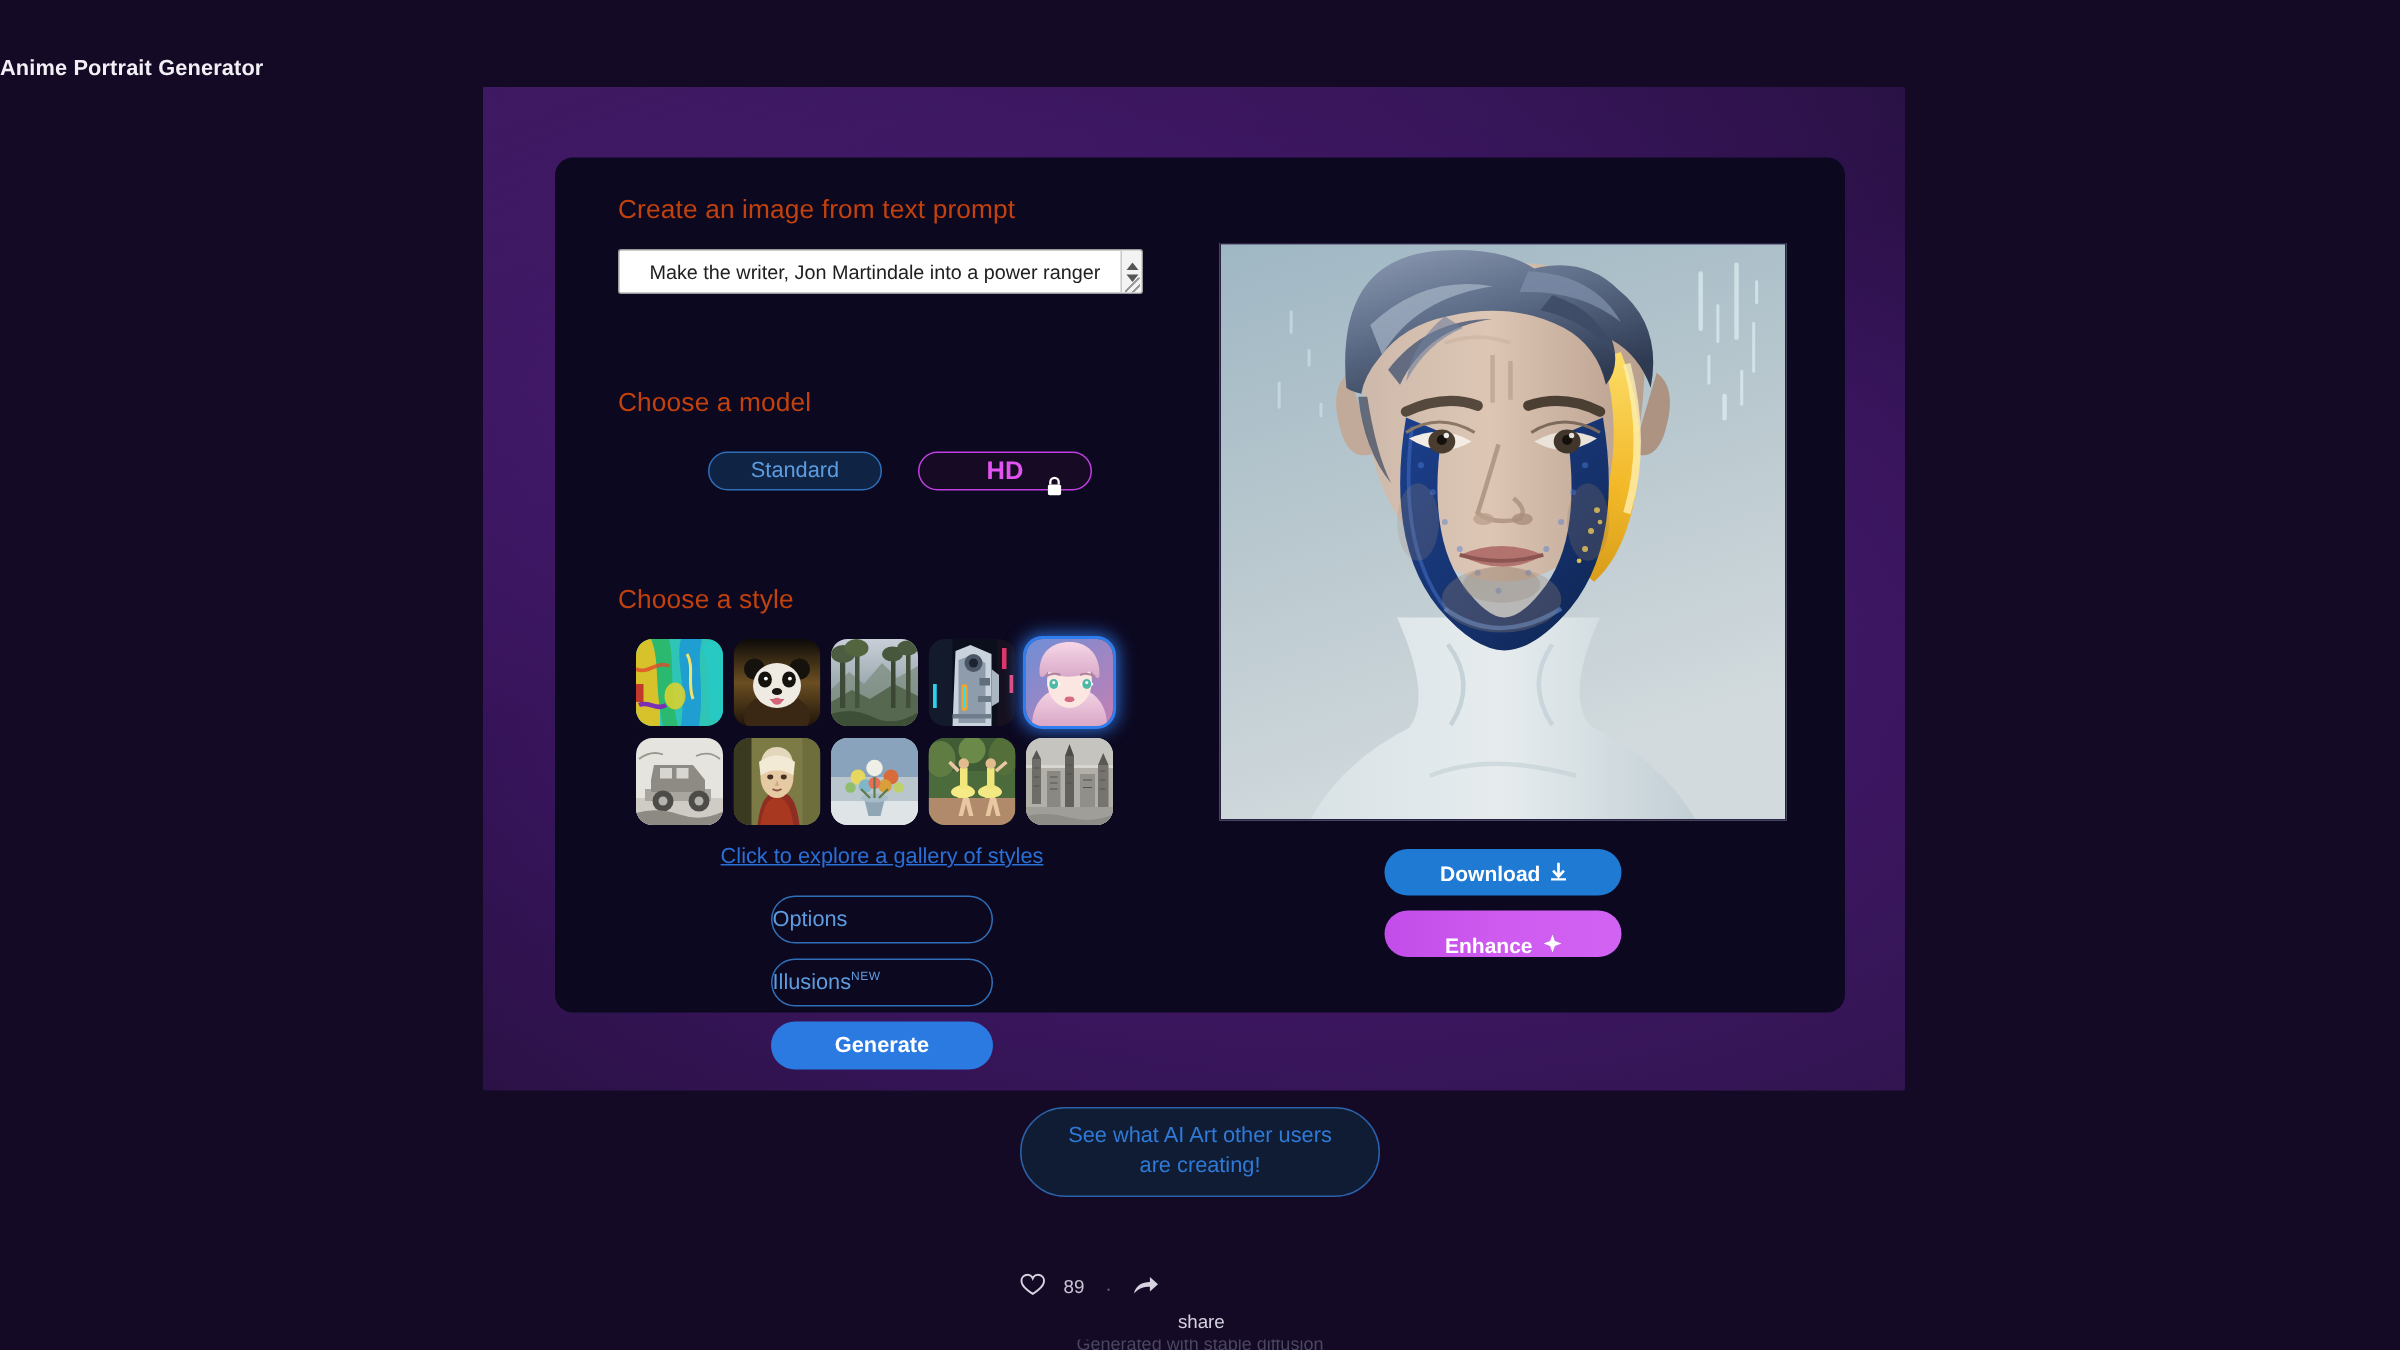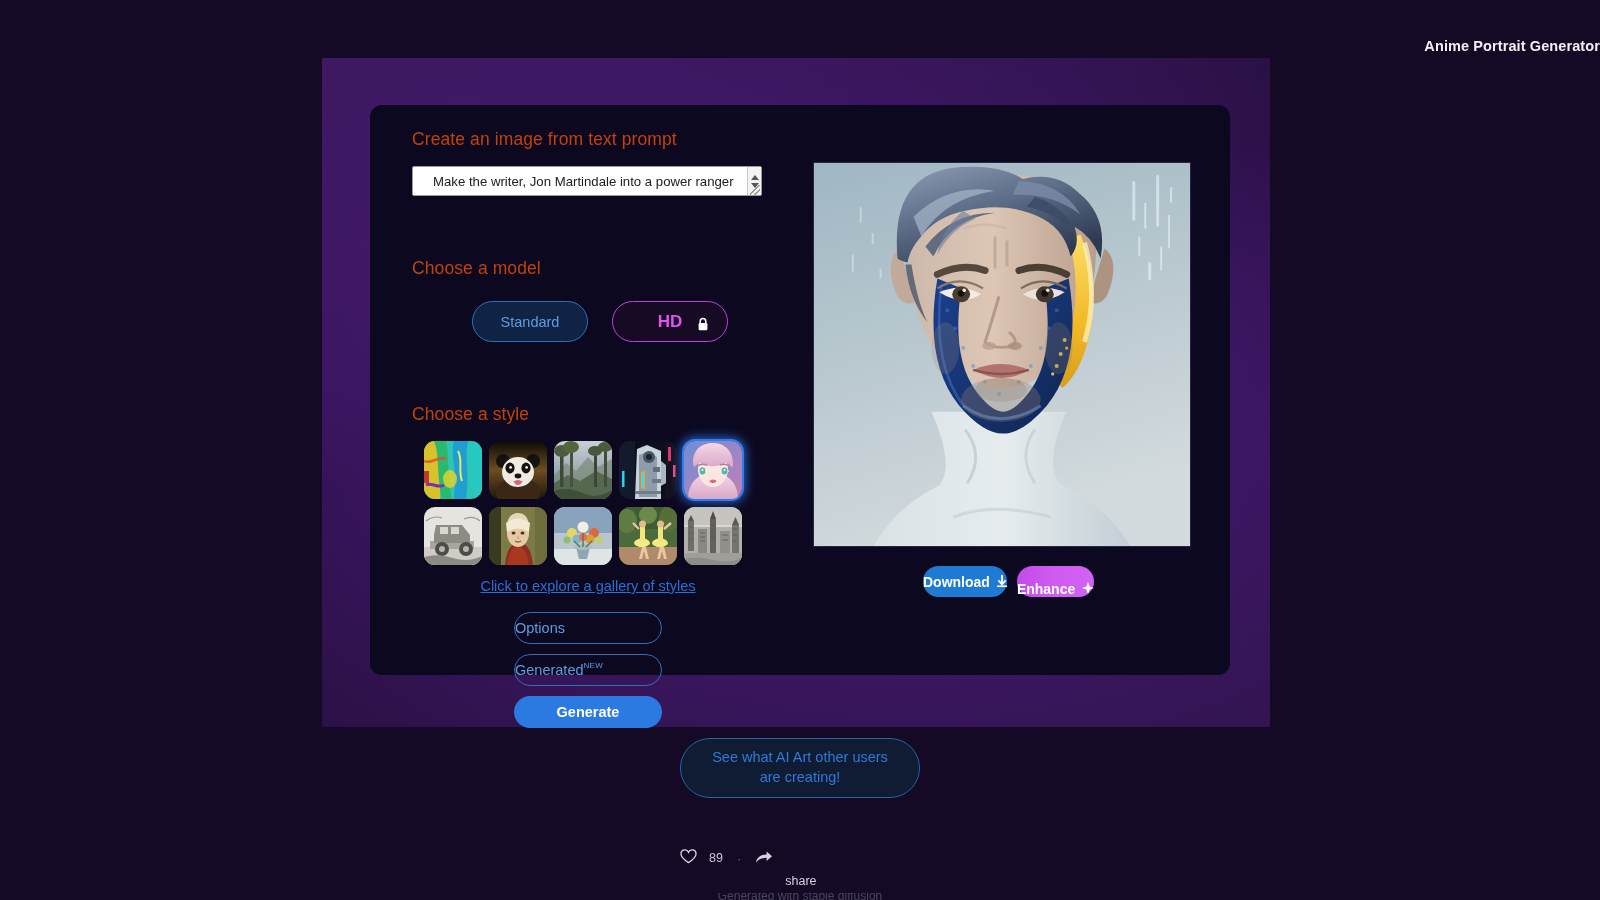--- a/index.html
+++ b/index.html
@@ -8,21 +8,21 @@
     width: 1600px; height: 900px;
     overflow: hidden;
     background: #140a26;
     font-family: "Liberation Sans", sans-serif;
   }
   #root { position: relative; width: 1600px; height: 900px; }
 
   
   .page-title {
     position: absolute; top: 38px; left: 0; width: 1600px;
-    text-align: right;
+    text-align: left;
     color: #f2f0f6;
     font-size: 14.5px; font-weight: bold;
     letter-spacing: .1px;
   }
 
   
   .purple-panel {
     position: absolute; left: 322px; top: 58px;
     width: 948px; height: 669px;
     background:
@@ -93,21 +93,21 @@
       linear-gradient(135deg, transparent 0 70%, #8a8a8a 70% 80%, transparent 80% 100%);
     opacity:.85;
   }
 
   
   .model-row {
     display: flex; gap: 24px;
     margin-top: 22px; padding-left: 60px;
   }
   .pill {
-    height: 41px;
+    height: 26px;
     border-radius: 22px;
     display: flex; align-items: center; justify-content: center;
     gap: 10px;
     cursor: pointer;
     font-size: 14.5px;
   }
   .pill-standard {
     width: 116px;
     border: 1px solid #2f6fb8;
     background: #0f2445;
@@ -182,21 +182,21 @@
     width: 378px; height: 385px;
     border: 1px solid #2b2446;
     overflow: hidden;
     background: #b9c8cf;
   }
   .result svg { display:block; width:100%; height:100%; }
 
   .result-btns {
     position: absolute; left: 553px; top: 461px;
     width: 158px;
-    display: flex; flex-direction: row; gap: 10px;
+    display: flex; flex-direction: column; gap: 10px;
   }
   .btn-download {
     height: 31px; border-radius: 17px; border:none;
     background: #1f7ad4; color:#fff;
     font-size: 14px; font-weight: bold;
     display:flex; align-items:center; justify-content:center; gap:7px;
     cursor:pointer;
   }
   .btn-enhance {
     height: 31px; border-radius: 17px; border:none;
@@ -503,21 +503,21 @@
 
       </div>
 
       <div class="gallery-link">Click to explore a gallery of styles</div>
 
       <div class="actions">
         <div class="btn-outline">
           <span>Options</span>
         </div>
         <div class="btn-outline">
-          <span>Generated</span>
+          <span>Illusions</span>
             <span class="sup-new">NEW</span>
         </div>
         <div class="btn-generate">
           <span>Generate</span>
         </div>
       </div>
     </div>
 
     <div class="result" title="Generated portrait of a man with blue-grey hair and a blue armored jaw piece">
       <svg viewBox="0 0 378 385" preserveAspectRatio="none">

